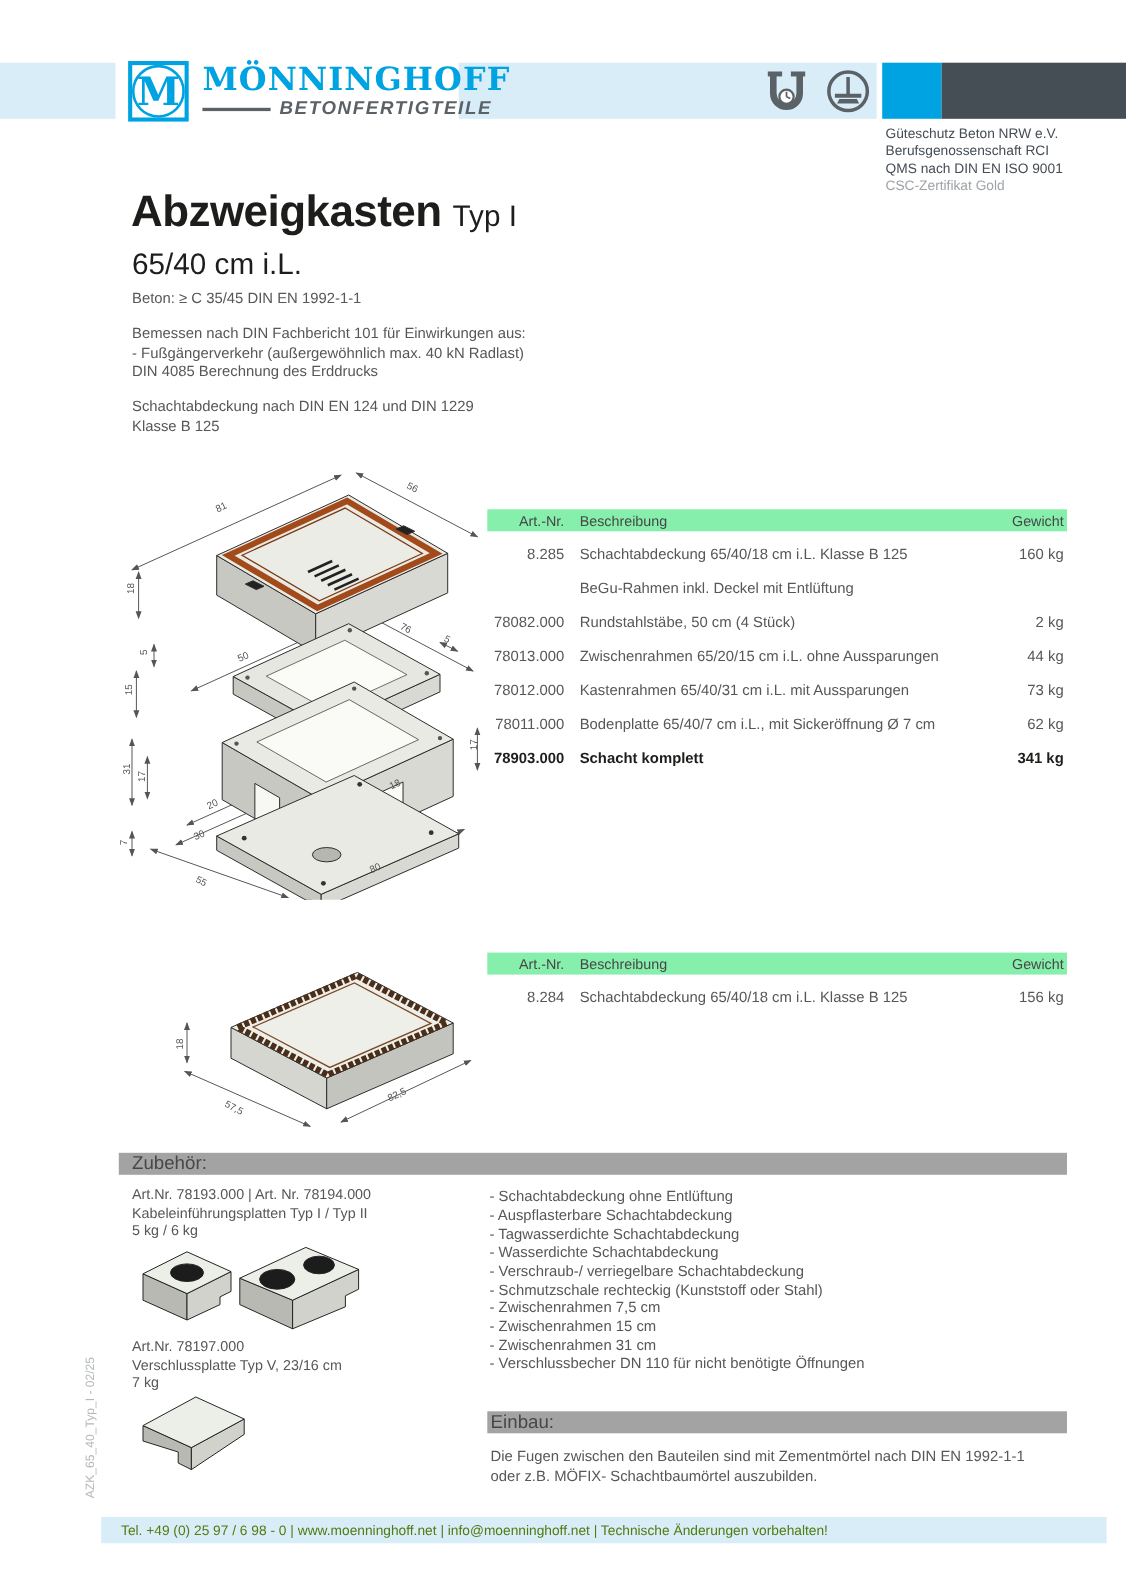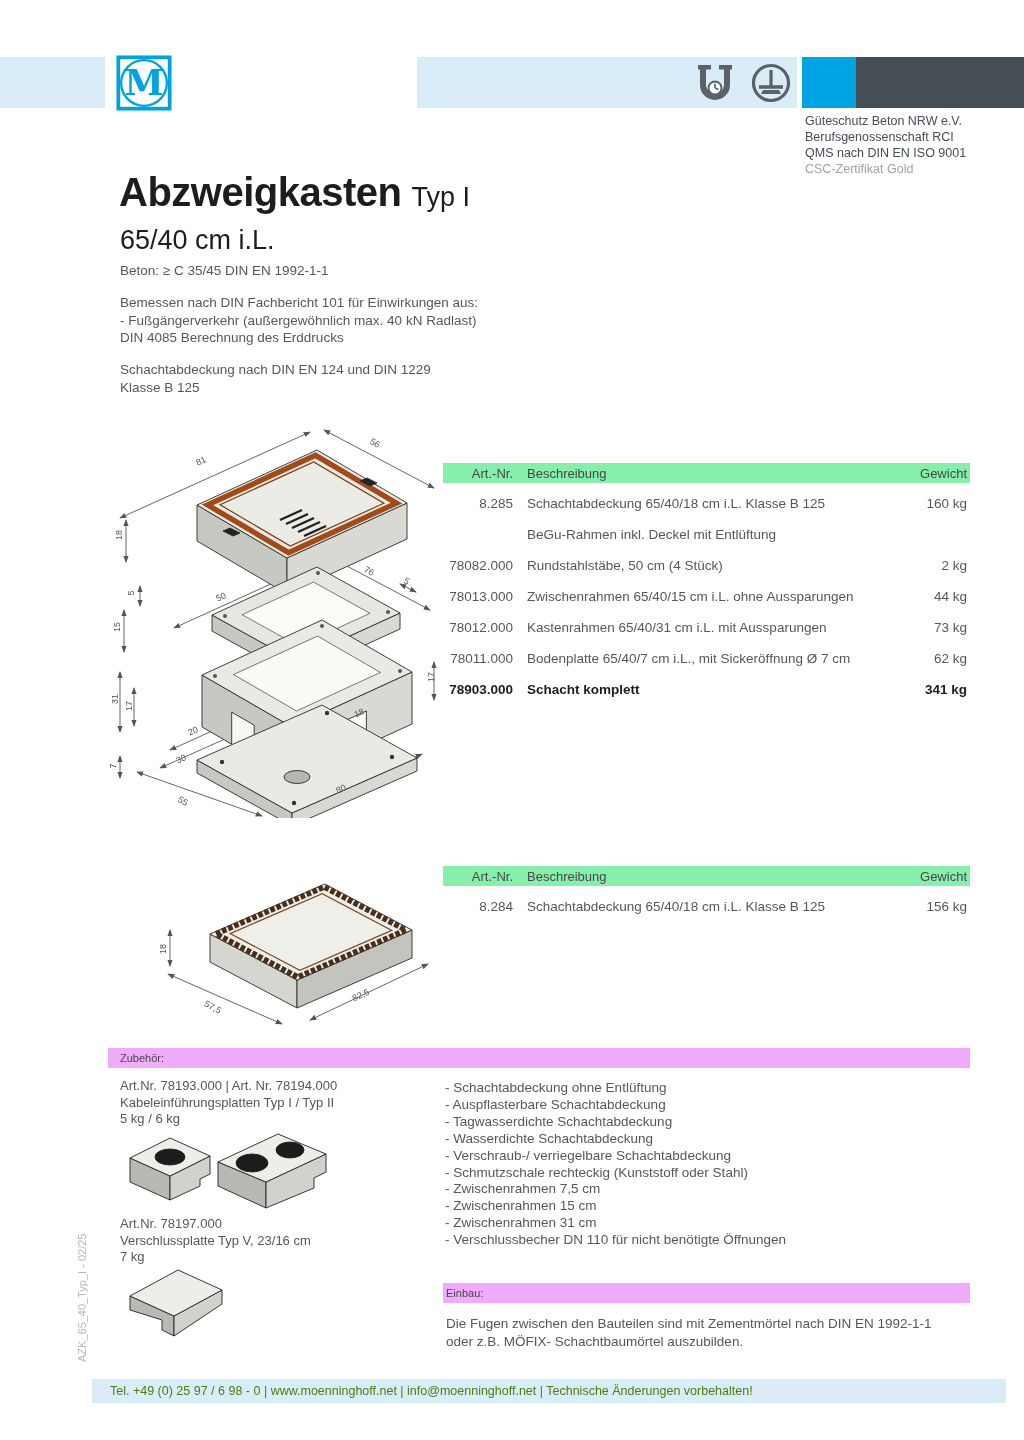--- a/index.html
+++ b/index.html
@@ -40,21 +40,21 @@
   .t1{top:463px;} .t2{top:866px;}
   .thead{display:flex;align-items:center;height:20px;background:#86efac;color:#474747;font-size:13px;}
   .tbody{padding-top:5px;}
   .trow{display:flex;align-items:center;height:31px;font-size:13.5px;}
   .c-art{width:70px;text-align:right;flex:0 0 auto;}
   .c-desc{flex:1 1 auto;padding-left:14px;}
   .c-w{width:76px;text-align:right;flex:0 0 auto;padding-right:3px;}
   .trow.bold{font-weight:bold;color:#1d1d1b;}
 
   
-  .secbar{position:absolute;height:20px;background:#f0abfc;color:#474747;font-size:11px;
+  .secbar{position:absolute;height:20px;background:#a3a3a3;color:#474747;font-size:17px;
           display:flex;align-items:center;padding-left:12px;box-sizing:border-box;}
   .zub-bar{left:108px;top:1048px;width:862px;}
   .einbau-bar{left:443px;top:1283px;width:527px;padding-left:3px;}
 
   .acc-text{position:absolute;left:120px;font-size:13px;line-height:16.5px;}
   .acc1{top:1078px;} .acc2{top:1216px;}
   .acc-list{position:absolute;left:445px;top:1080px;font-size:13.5px;line-height:16.9px;}
   .einbau-text{position:absolute;left:446px;top:1315px;font-size:13.5px;line-height:17.5px;}
 
   
@@ -90,20 +90,27 @@
   <div class="band"></div>
   <div class="band-accent"></div>
   <div class="band-dark"></div>
 
   <div class="logobox">
     <svg class="m-mark" viewBox="0 0 60 60">
       <rect x="2.5" y="2.5" width="55" height="55" fill="#fff" stroke="#00a3e1" stroke-width="4"></rect>
       <circle cx="30" cy="30" r="24.5" fill="none" stroke="#00a3e1" stroke-width="2.5"></circle>
       <text x="30" y="43" text-anchor="middle" font-family="DejaVu Serif, serif" font-weight="bold" font-size="38" fill="#00a3e1">M</text>
     </svg>
+    <div class="wordmark">
+      <div class="brand-name">MÖNNINGHOFF</div>
+      <div class="tagline-row">
+        <div class="tagline-rule"></div>
+        <div class="tagline">BETONFERTIGTEILE</div>
+      </div>
+    </div>
   </div>
 
   <div class="cert-icons">
     <svg width="42" height="42" viewBox="0 0 42 42">
       <path d="M9,5 V23 a12,12 0 0 0 24,0 V5" fill="none" stroke="#5a6268" stroke-width="6"></path>
       <rect x="4" y="3" width="13" height="4.5" fill="#5a6268"></rect>
       <rect x="25" y="3" width="13" height="4.5" fill="#5a6268"></rect>
       <circle cx="21" cy="26" r="6.5" fill="#fff" stroke="#5a6268" stroke-width="2"></circle>
       <line x1="21" y1="26" x2="21" y2="21.5" stroke="#5a6268" stroke-width="1.6"></line>
       <line x1="21" y1="26" x2="24.5" y2="27.5" stroke="#5a6268" stroke-width="1.6"></line>
@@ -259,21 +266,21 @@
         <span class="c-desc">BeGu-Rahmen inkl. Deckel mit Entlüftung</span>
         <span class="c-w"></span>
       </div>
       <div class="trow">
         <span class="c-art">78082.000</span>
         <span class="c-desc">Rundstahlstäbe, 50 cm (4 Stück)</span>
         <span class="c-w">2 kg</span>
       </div>
       <div class="trow">
         <span class="c-art">78013.000</span>
-        <span class="c-desc">Zwischenrahmen 65/40/15 cm i.L. ohne Aussparungen</span>
+        <span class="c-desc">Zwischenrahmen 65/20/15 cm i.L. ohne Aussparungen</span>
         <span class="c-w">44 kg</span>
       </div>
       <div class="trow">
         <span class="c-art">78012.000</span>
         <span class="c-desc">Kastenrahmen 65/40/31 cm i.L. mit Aussparungen</span>
         <span class="c-w">73 kg</span>
       </div>
       <div class="trow">
         <span class="c-art">78011.000</span>
         <span class="c-desc">Bodenplatte 65/40/7 cm i.L., mit Sickeröffnung Ø 7 cm</span>

